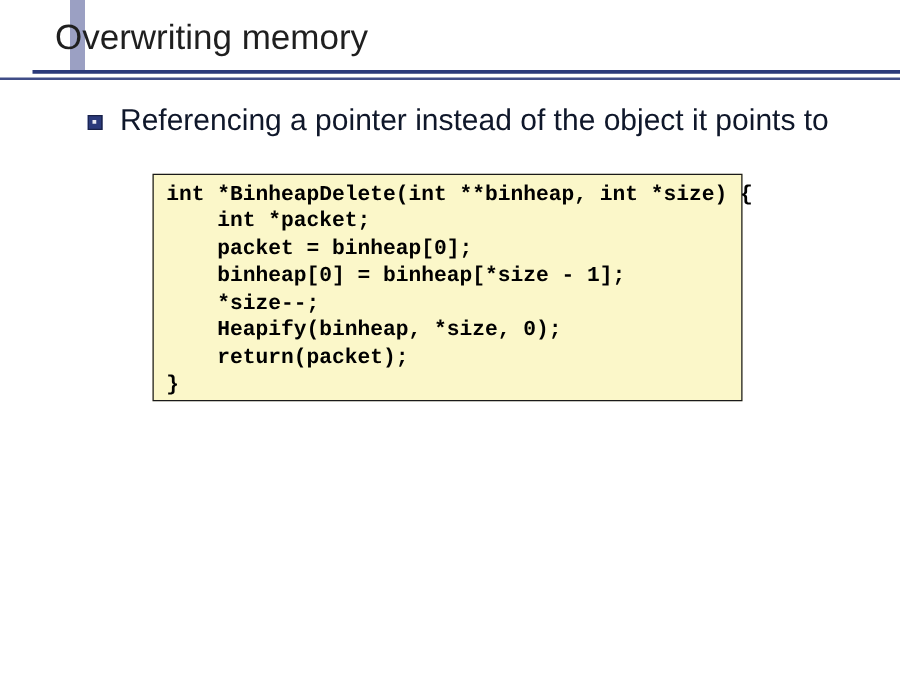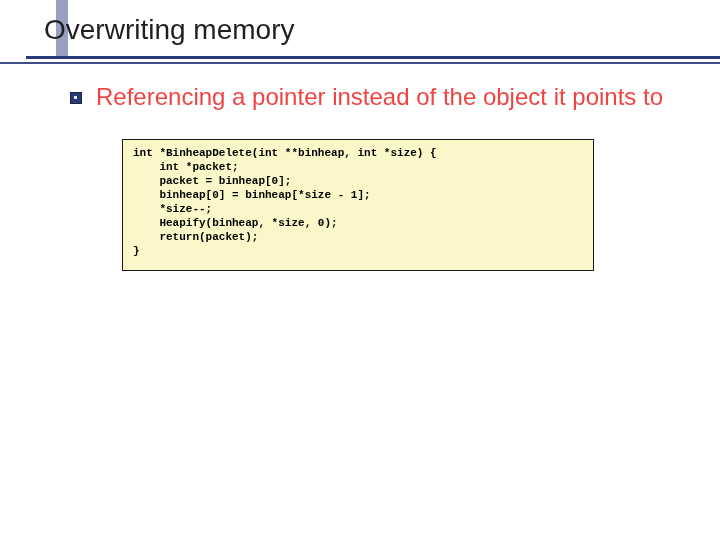--- a/index.html
+++ b/index.html
@@ -73,30 +73,30 @@
     top: 4px;
     width: 3px;
     height: 3px;
     background: #fff;
     opacity: 0.9;
   }
   .bullet-text {
     font-family: Arial, Helvetica, sans-serif;
     font-size: 24px;
     line-height: 1.28;
-    color: #ef4444;
+    color: #0f172a;
   }
   .code-block {
     margin: 26px 0 0 52px;
     width: 472px;
     background: #fbf7c9;
     border: 1px solid #1a1a1a;
-    padding: 6px 10px 12px 10px;
+    padding: 6px 10px 0 10px;
     font-family: "Courier New", Courier, monospace;
-    font-size: 11px;
+    font-size: 17px;
     line-height: 1.28;
     color: #000;
     white-space: pre;
     font-weight: bold;
   }
 </style>
 </head>
 <body>
 
 <div class="slide">

